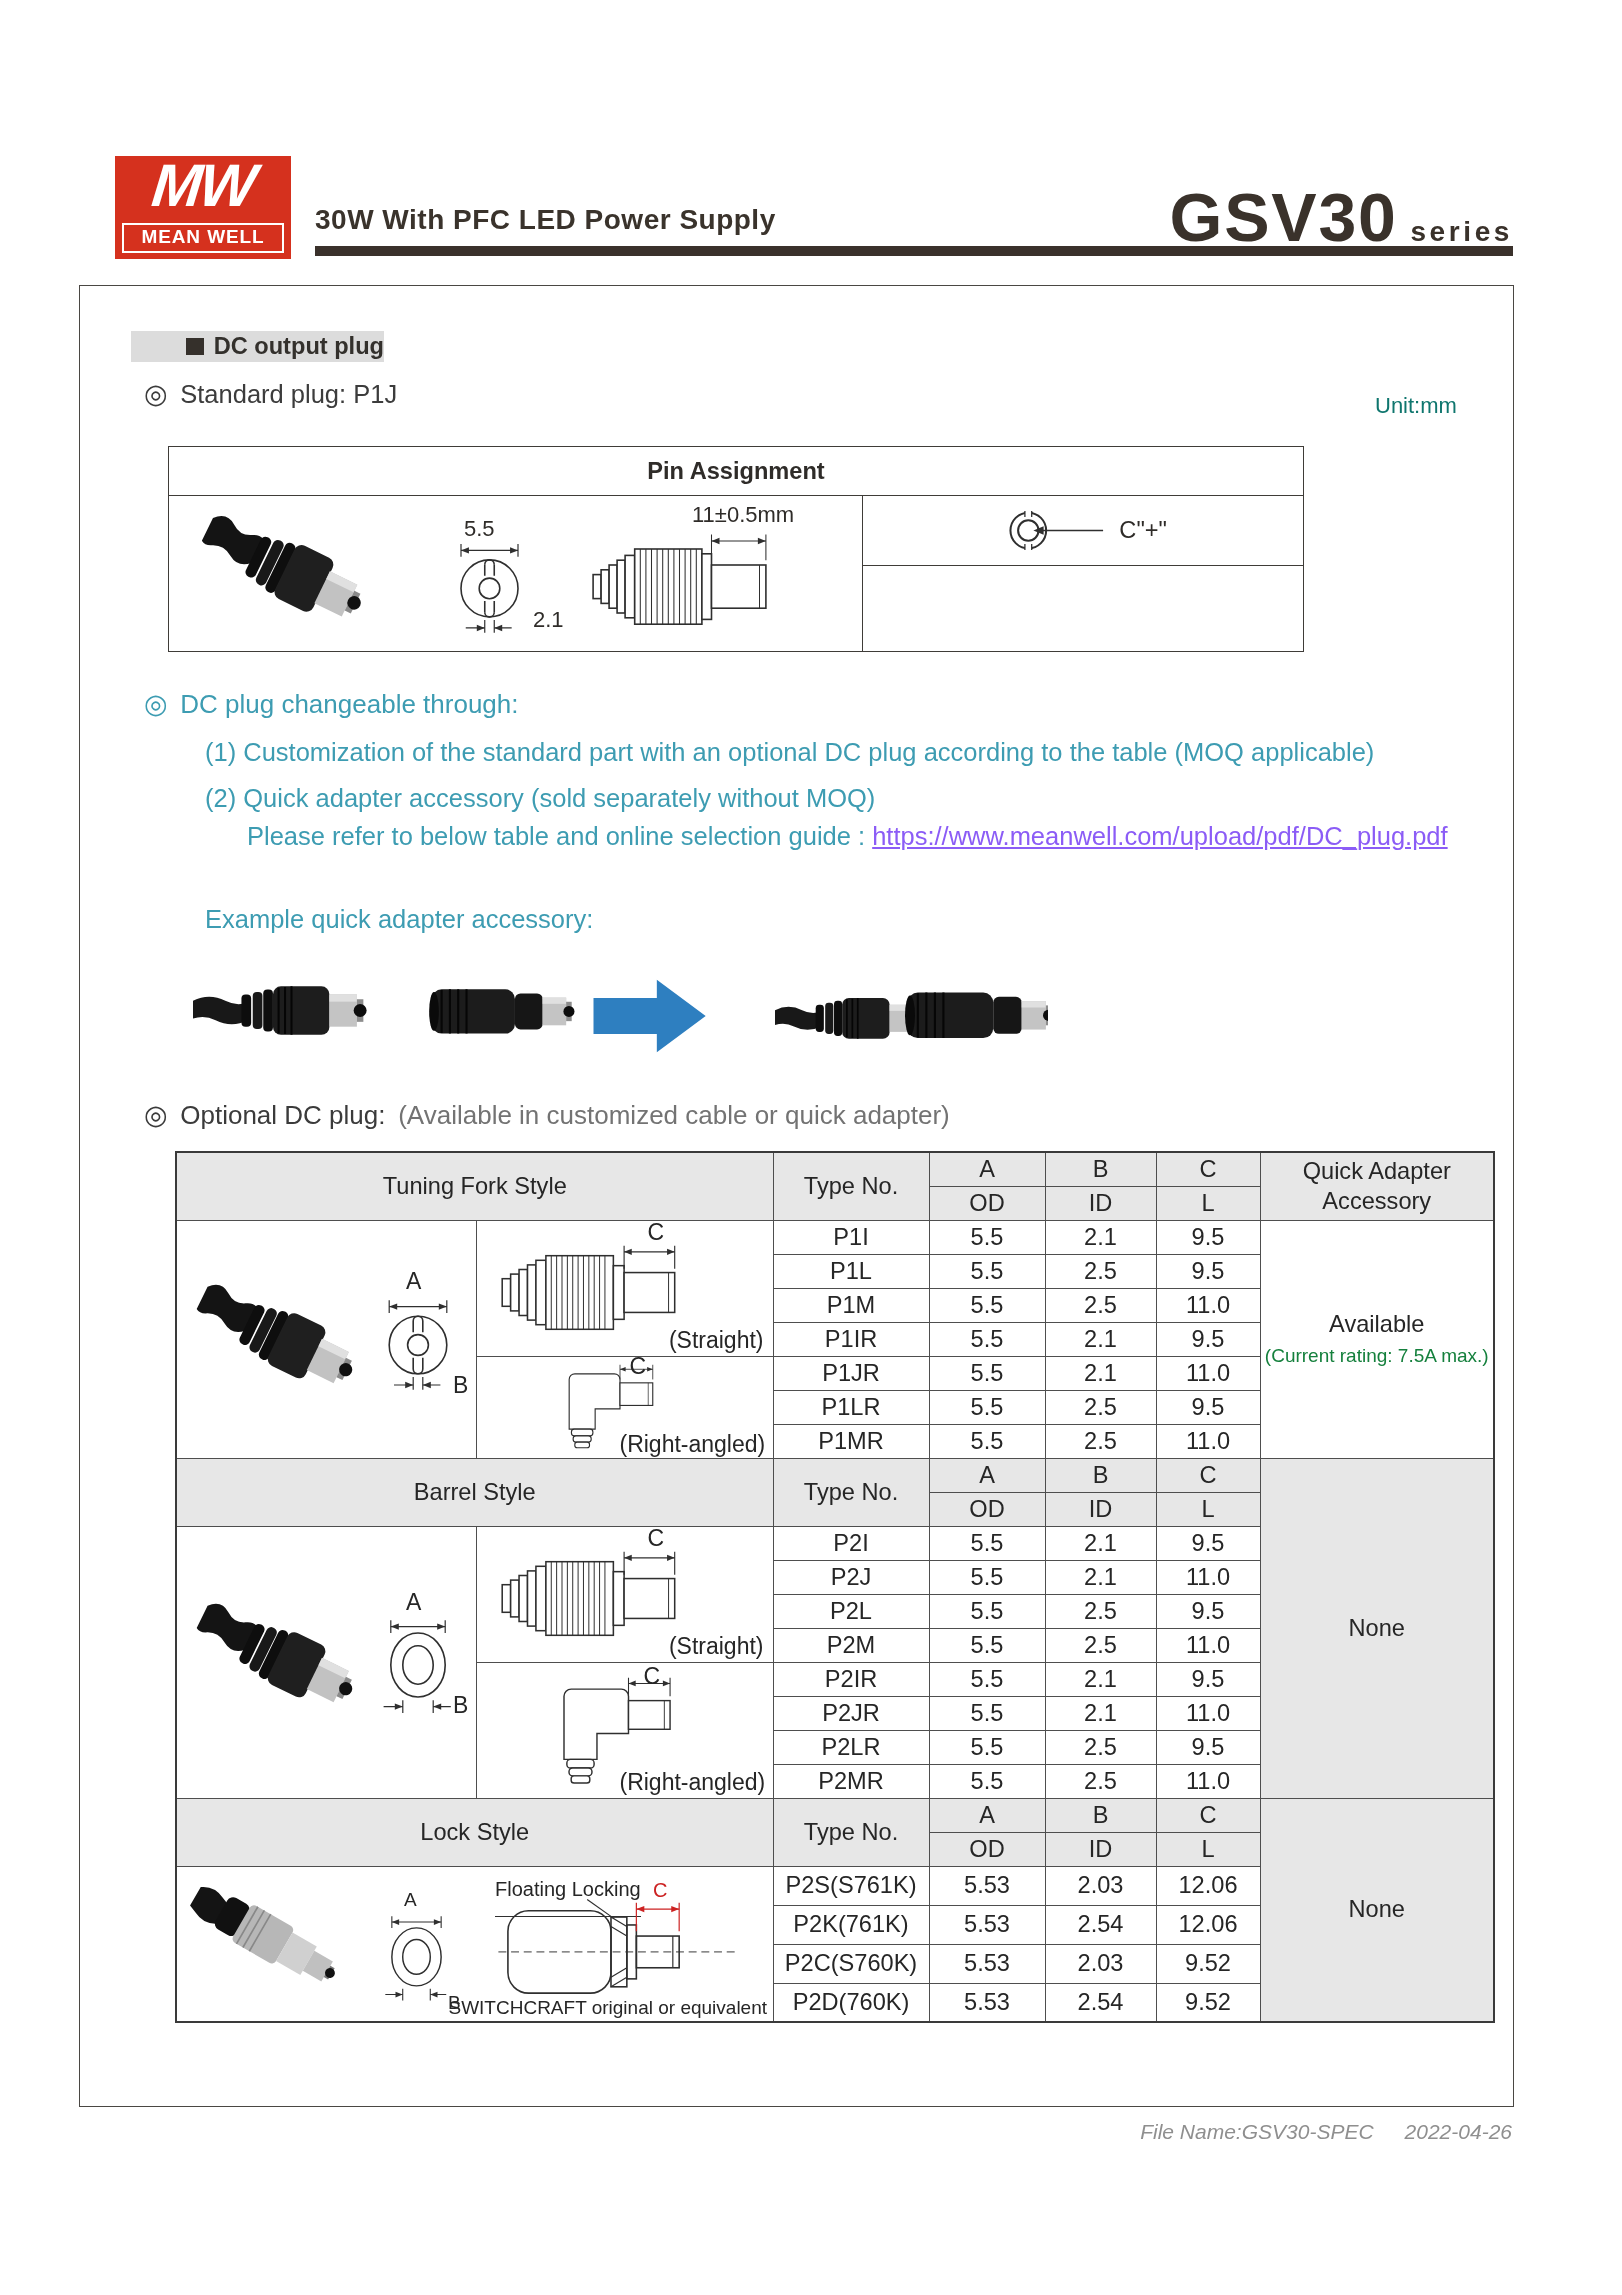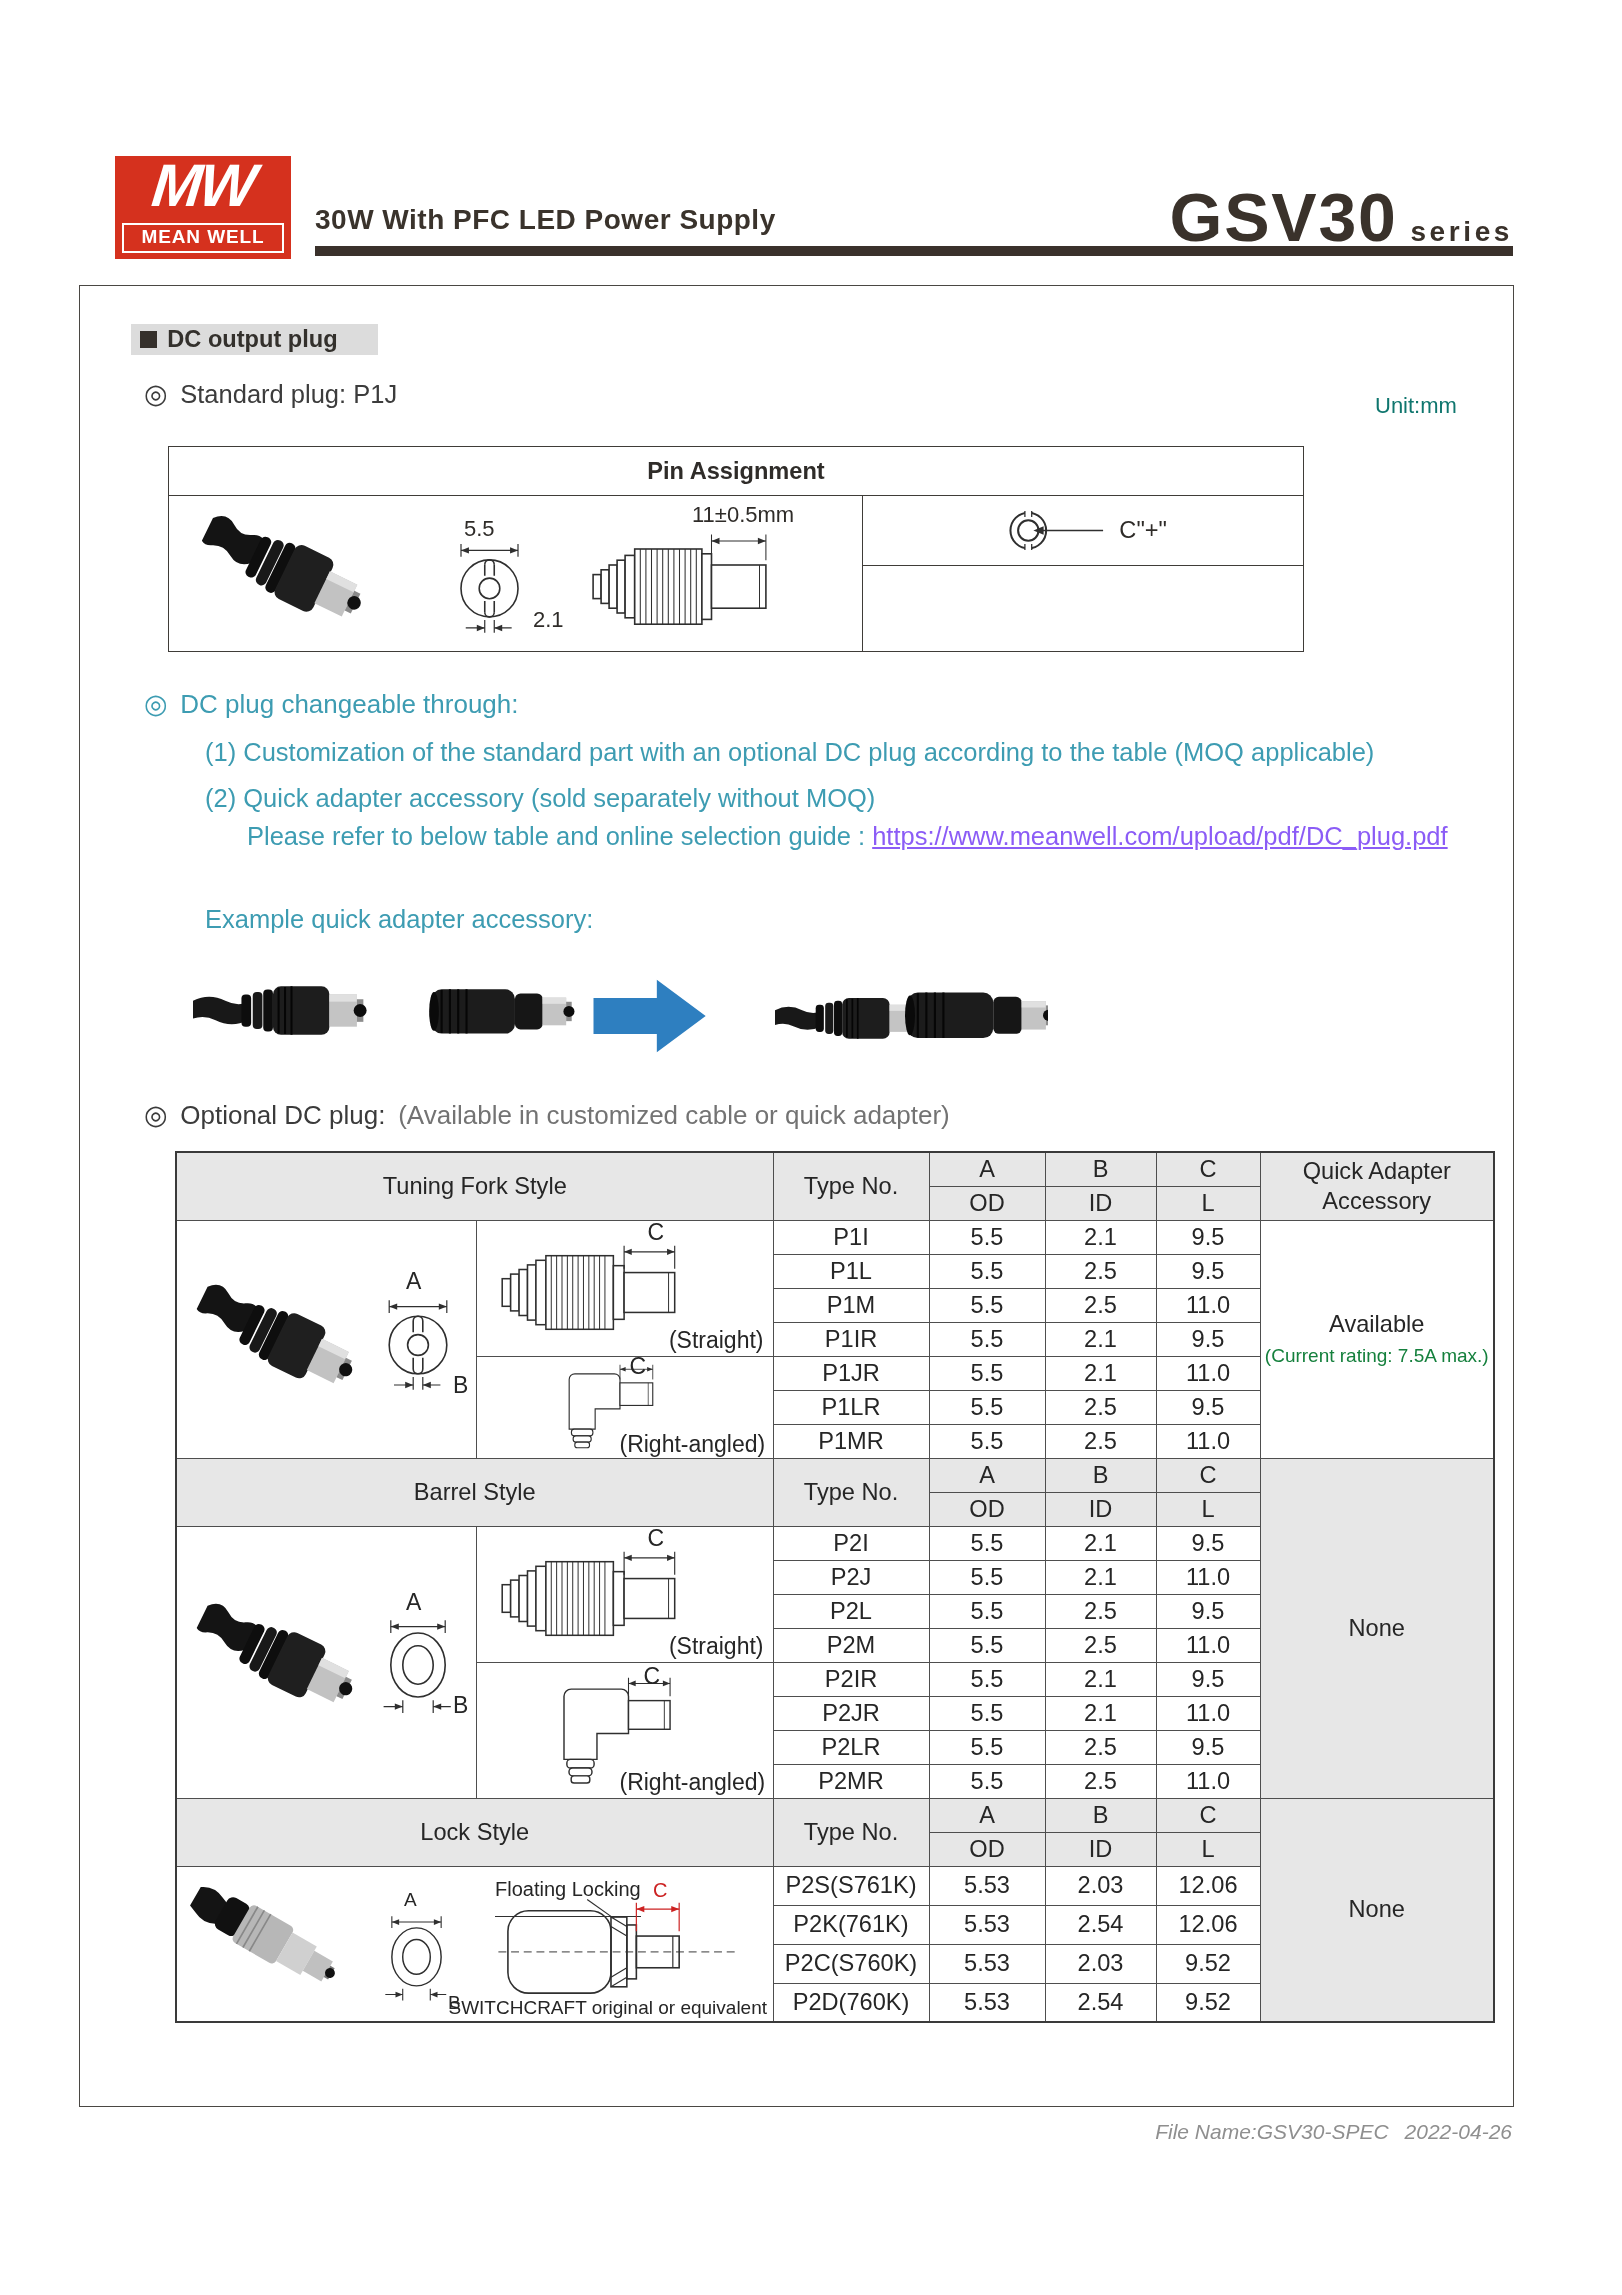--- a/index.html
+++ b/index.html
@@ -13,21 +13,21 @@
   .logo-mw{position:absolute;left:0;right:0;top:-3.6px;text-align:center;font-size:60px;font-weight:bold;font-style:italic;color:#fff;letter-spacing:-2.7px;line-height:67px;transform:skewX(-6deg);}
   .logo-band{position:absolute;left:7.3px;right:7.3px;bottom:6.4px;height:25.5px;border:2.7px solid #fff;color:#fff;font-weight:bold;font-size:19px;letter-spacing:0.9px;text-align:center;line-height:24.5px;}
   .doc-title{position:absolute;left:315px;top:204px;font-size:28px;font-weight:bold;color:#3a332c;letter-spacing:0.5px;}
   .title-rule{position:absolute;left:315px;top:246px;width:1198px;height:10px;background:#3a312b;}
   .series-wrap{position:absolute;left:1055px;top:178px;width:458px;display:flex;align-items:baseline;justify-content:flex-end;gap:12.7px;}
   .series-main{font-size:68px;font-weight:bold;color:#3a322b;letter-spacing:1.8px;}
   .series-suffix{font-size:28px;font-weight:bold;color:#3a322b;letter-spacing:3.6px;}
   
   .content-box{position:absolute;left:79px;top:285px;width:1433px;height:1820px;border:1.8px solid #4a4743;background:#fff;}
   
-  .sec-label{position:absolute;left:131px;top:324px;height:31px;width:238px;background:#dcdcdc;display:flex;align-items:center;padding-left:9px;}
+  .sec-label{position:absolute;left:131px;top:331px;height:31px;width:238px;background:#dcdcdc;display:flex;align-items:center;padding-left:15px;justify-content:flex-end;}
   .sec-label .sq{width:17.3px;height:17.3px;background:#35302b;margin-right:10px;}
   .sec-label .txt{font-size:23.6px;font-weight:bold;color:#33302c;}
   .bullet-line{position:absolute;font-size:25.5px;color:#3c3c3c;display:flex;align-items:center;gap:12.7px;}
   .bullet{font-size:27px;line-height:27px;}
   .unit{position:absolute;left:1375px;top:393px;font-size:22px;color:#0f766e;}
   
   .p1j{position:absolute;left:168px;top:446px;width:1136px;height:206px;border:1.8px solid #3f3c38;box-sizing:border-box;}
   .p1j .hd{height:49px;display:flex;border-bottom:1.8px solid #3f3c38;box-sizing:border-box;}
   .p1j .hd>div{display:flex;align-items:center;justify-content:center;font-size:23.6px;font-weight:bold;color:#2f2c29;box-sizing:border-box;}
   .p1j .c1{width:694px;border-right:1.8px solid #3f3c38;}
@@ -56,21 +56,21 @@
   td.qa-head{color:#3D9CB2;font-size:23.6px;line-height:1.3;}
   td.qa-cell{color:#3D9CB2;font-size:25.5px;background:#fff;}
   .qa-note{font-size:19px;margin-top:7.3px;color:#15803d;}
   td.art{position:relative;background:#fff;}
   .art-label{position:absolute;font-size:23px;color:#262626;}
   .art-label-sm{position:absolute;font-size:19px;color:#262626;}
   .red-label{position:absolute;font-size:20px;color:#CC2222;}
   .floating-label{position:absolute;font-size:20px;color:#262626;border-bottom:1.8px solid #2f2f2f;padding-bottom:15px;}
   
   .footer{position:absolute;left:79px;top:2120px;width:1433px;text-align:right;font-size:21px;font-style:italic;color:#8f8f8f;}
-  .footer .date{margin-left:16px;}
+  .footer .date{margin-left:31px;}
   svg{display:block;}
 </style>
 </head>
 <body>
 
 <svg width="0" height="0" style="position:absolute">
   <defs>
     <g id="g-plug-photo">
       <g transform="rotate(26 110 85)">
         <path d="M2 66 q12 -14 26 -4 q12 9 24 2 q8 -5 14 -2 v32 q-12 12 -26 3 q-12 -8 -24 -2 q-8 5 -14 1 z" fill="#141414"></path>

